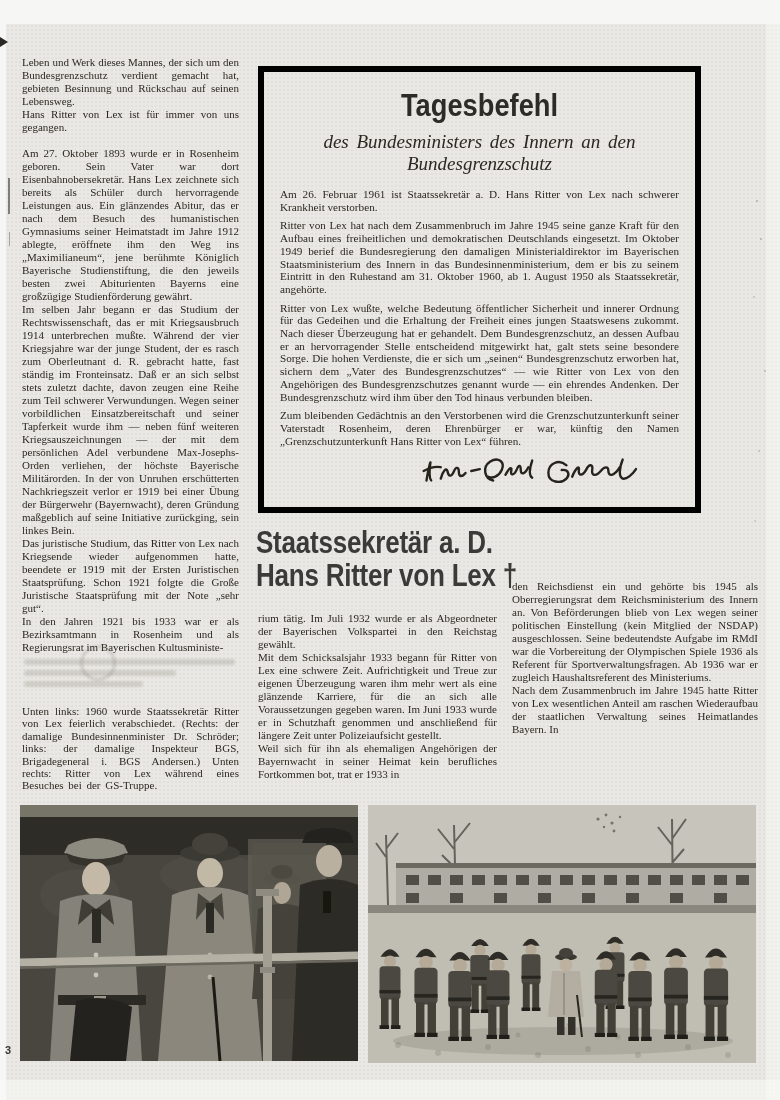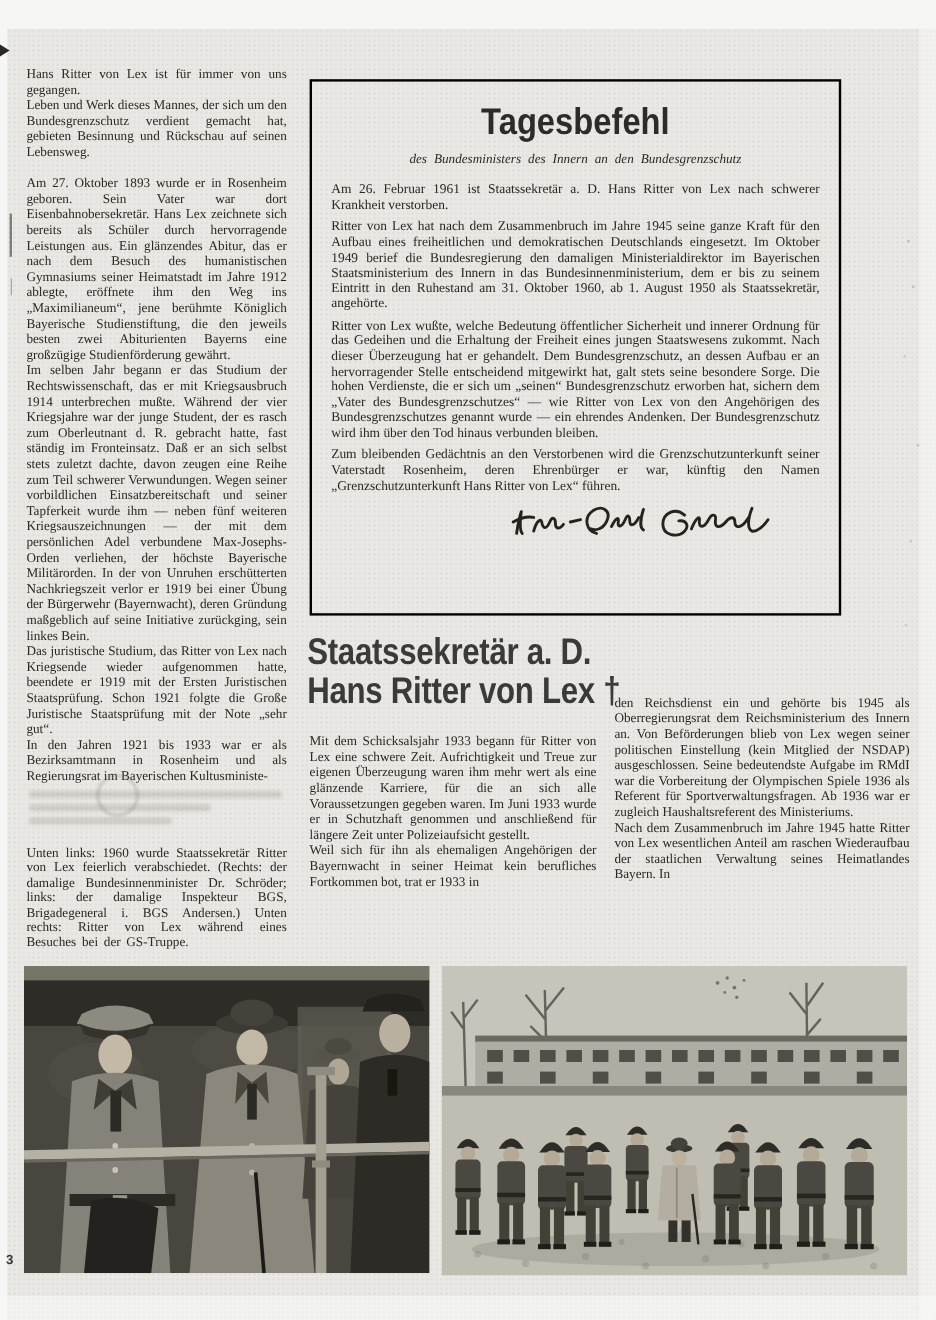--- a/index.html
+++ b/index.html
@@ -24,25 +24,25 @@
   .leftcol p.gap-before{margin-top:13px;}
   .ghost{position:relative;height:46px;margin-top:3px;}
   .ghost-line{height:6px;margin:5px 4px 0 2px;background:rgba(108,103,90,.20);filter:blur(1.2px);border-radius:3px;}
   .ghost-line.short{width:70%;}
   .ghost-stamp{position:absolute;left:58px;top:-14px;width:30px;height:30px;border:3px solid rgba(120,115,103,.22);
          border-radius:50%;filter:blur(1px);}
   .caption{}
   .leftcol .caption{font-size:11px;line-height:12.4px;word-spacing:2px;}
 
   
-  .tbox{position:absolute;left:258px;top:66px;width:443px;height:447px;border:2px solid #000000;
+  .tbox{position:absolute;left:258px;top:66px;width:443px;height:447px;border:6px solid #000000;
         box-sizing:border-box;padding:0 16px;}
   .tbox-title{margin:16px 0 0 0;text-align:center;font-family:"Liberation Sans","DejaVu Sans",sans-serif;
         font-weight:bold;font-size:31px;color:#2d2b27;transform:scaleX(.88);transform-origin:50% 0;}
-  .tbox-subtitle{margin-top:7px;text-align:center;font-style:italic;font-size:11px;word-spacing:3px;}
+  .tbox-subtitle{margin-top:7px;text-align:center;font-style:italic;font-size:19px;word-spacing:3px;}
   .tbox-body p{margin:6px 0 0 0;font-size:11.2px;line-height:12.7px;text-align:justify;}
   .tbox-body p:first-child{margin-top:13px;}
   .sig-block{margin:4px 8px 0 auto;width:270px;text-align:center;}
   .sig-svg{display:block;margin:0 auto;width:252px;height:40px;}
   .sig-caption{font-size:12.5px;margin-top:-2px;}
 
   
   .headline{position:absolute;left:256px;top:526px;font-family:"Liberation Sans","DejaVu Sans",sans-serif;
         font-weight:bold;font-size:31px;line-height:33px;letter-spacing:-.3px;color:#3a3a38;
         transform:scaleX(.84);transform-origin:0 0;white-space:nowrap;}
@@ -67,22 +67,22 @@
 <div class="scan">
   <div class="paper"></div>
   <div class="edge-right"></div>
   <div class="edge-bottom"></div>
   <div class="corner-mark"></div>
   <div class="fold-dash"></div>
   <div class="fold-dash2"></div>
   <div class="specks"></div>
 
   <div class="leftcol">
+    <p>Leben und Werk dieses Mannes, der sich um den Bundesgrenzschutz verdient gemacht hat, gebieten Besinnung und Rückschau auf seinen Lebensweg.</p>
     <p>Hans Ritter von Lex ist für immer von uns gegangen.</p>
-    <p>Leben und Werk dieses Mannes, der sich um den Bundesgrenzschutz verdient gemacht hat, gebieten Besinnung und Rückschau auf seinen Lebensweg.</p>
     <p class="gap-before">Am 27. Oktober 1893 wurde er in Rosenheim geboren. Sein Vater war dort Eisenbahnobersekretär. Hans Lex zeichnete sich bereits als Schüler durch hervorragende Leistungen aus. Ein glänzendes Abitur, das er nach dem Besuch des humanistischen Gymnasiums seiner Heimatstadt im Jahre 1912 ablegte, eröffnete ihm den Weg ins „Maximilianeum“, jene berühmte Königlich Bayerische Studienstiftung, die den jeweils besten zwei Abiturienten Bayerns eine großzügige Studienförderung gewährt.</p>
     <p>Im selben Jahr begann er das Studium der Rechtswissenschaft, das er mit Kriegsausbruch 1914 unterbrechen mußte. Während der vier Kriegsjahre war der junge Student, der es rasch zum Oberleutnant d. R. gebracht hatte, fast ständig im Fronteinsatz. Daß er an sich selbst stets zuletzt dachte, davon zeugen eine Reihe zum Teil schwerer Verwundungen. Wegen seiner vorbildlichen Einsatzbereitschaft und seiner Tapferkeit wurde ihm — neben fünf weiteren Kriegsauszeichnungen — der mit dem persönlichen Adel verbundene Max-Josephs-Orden verliehen, der höchste Bayerische Militärorden. In der von Unruhen erschütterten Nachkriegszeit verlor er 1919 bei einer Übung der Bürgerwehr (Bayernwacht), deren Gründung maßgeblich auf seine Initiative zurückging, sein linkes Bein.</p>
     <p>Das juristische Studium, das Ritter von Lex nach Kriegsende wieder aufgenommen hatte, beendete er 1919 mit der Ersten Juristischen Staatsprüfung. Schon 1921 folgte die Große Juristische Staatsprüfung mit der Note „sehr gut“.</p>
     <p>In den Jahren 1921 bis 1933 war er als Bezirksamtmann in Rosenheim und als Regierungsrat im Bayerischen Kultusministe-</p>
     <div class="ghost">
       <div class="ghost-stamp"></div>
       <div class="ghost-line"></div>
       <div class="ghost-line short"></div>
       <div class="ghost-line" style="width:55%;"></div>
     </div>
@@ -115,20 +115,21 @@
       </svg>
     </div>
   </div>
 
   <div class="headline">
     <div>Staatssekretär a. D.</div>
     <div>Hans Ritter von Lex †</div>
   </div>
 
   <div class="colmid">
+    <p>rium tätig. Im Juli 1932 wurde er als Abgeordneter der Bayerischen Volkspartei in den Reichstag gewählt.</p>
     <p>Mit dem Schicksalsjahr 1933 begann für Ritter von Lex eine schwere Zeit. Aufrichtigkeit und Treue zur eigenen Überzeugung waren ihm mehr wert als eine glänzende Karriere, für die an sich alle Voraussetzungen gegeben waren. Im Juni 1933 wurde er in Schutzhaft genommen und anschließend für längere Zeit unter Polizeiaufsicht gestellt.</p>
     <p>Weil sich für ihn als ehemaligen Angehörigen der Bayernwacht in seiner Heimat kein berufliches Fortkommen bot, trat er 1933 in</p>
   </div>
   <div class="colright">
     <p>den Reichsdienst ein und gehörte bis 1945 als Oberregierungsrat dem Reichsministerium des Innern an. Von Beförderungen blieb von Lex wegen seiner politischen Einstellung (kein Mitglied der NSDAP) ausgeschlossen. Seine bedeutendste Aufgabe im RMdI war die Vorbereitung der Olympischen Spiele 1936 als Referent für Sportverwaltungsfragen. Ab 1936 war er zugleich Haushaltsreferent des Ministeriums.</p>
     <p>Nach dem Zusammenbruch im Jahre 1945 hatte Ritter von Lex wesentlichen Anteil am raschen Wiederaufbau der staatlichen Verwaltung seines Heimatlandes Bayern. In</p>
   </div>
 
   <div class="photo photo-left">
     <svg viewBox="0 0 338 256" preserveAspectRatio="none">

